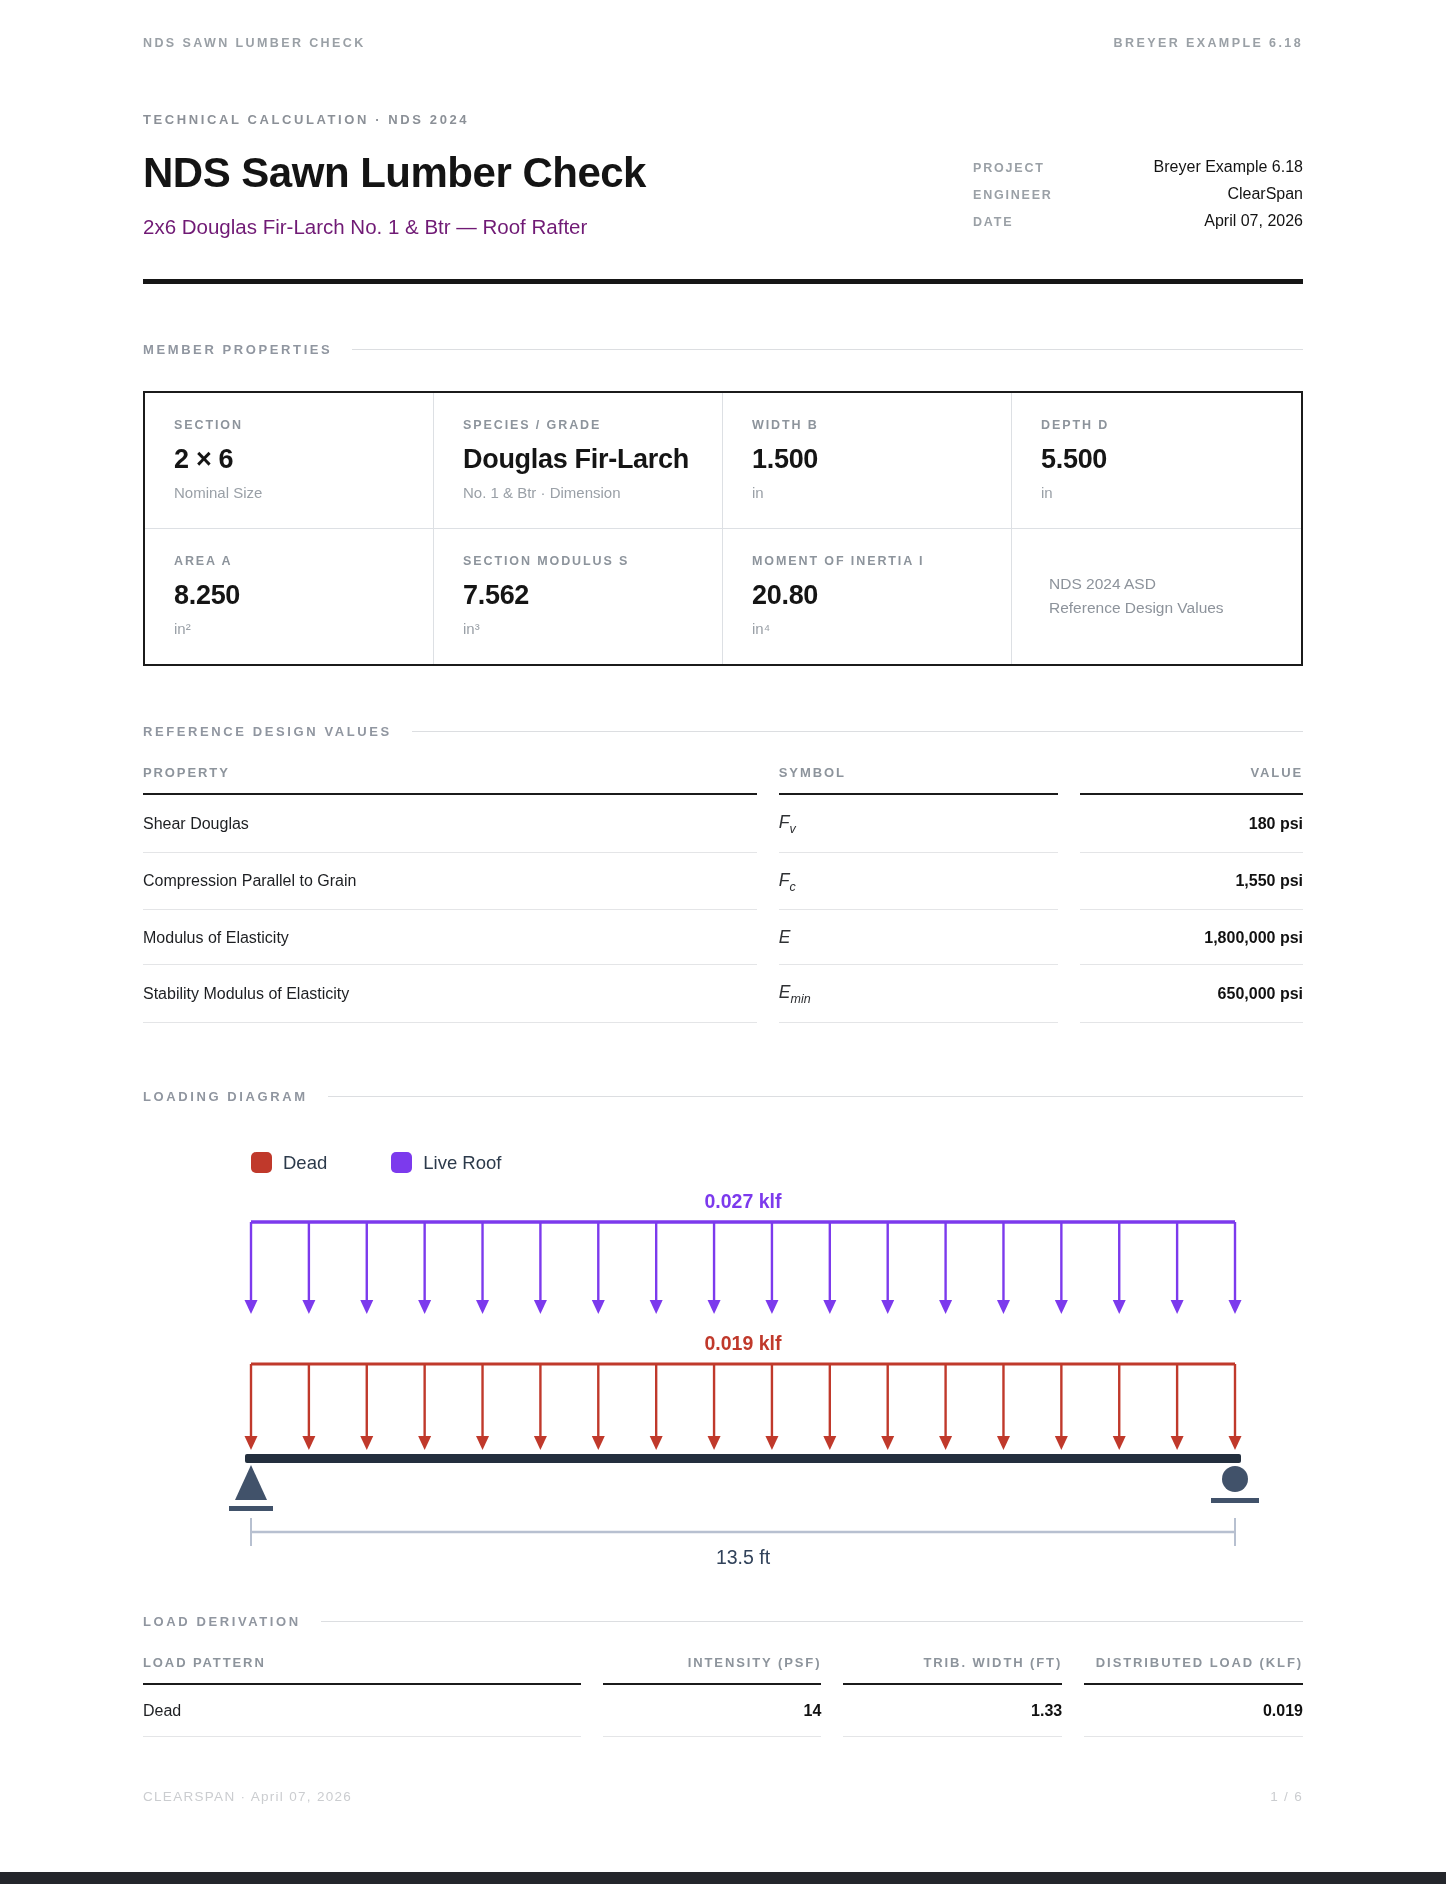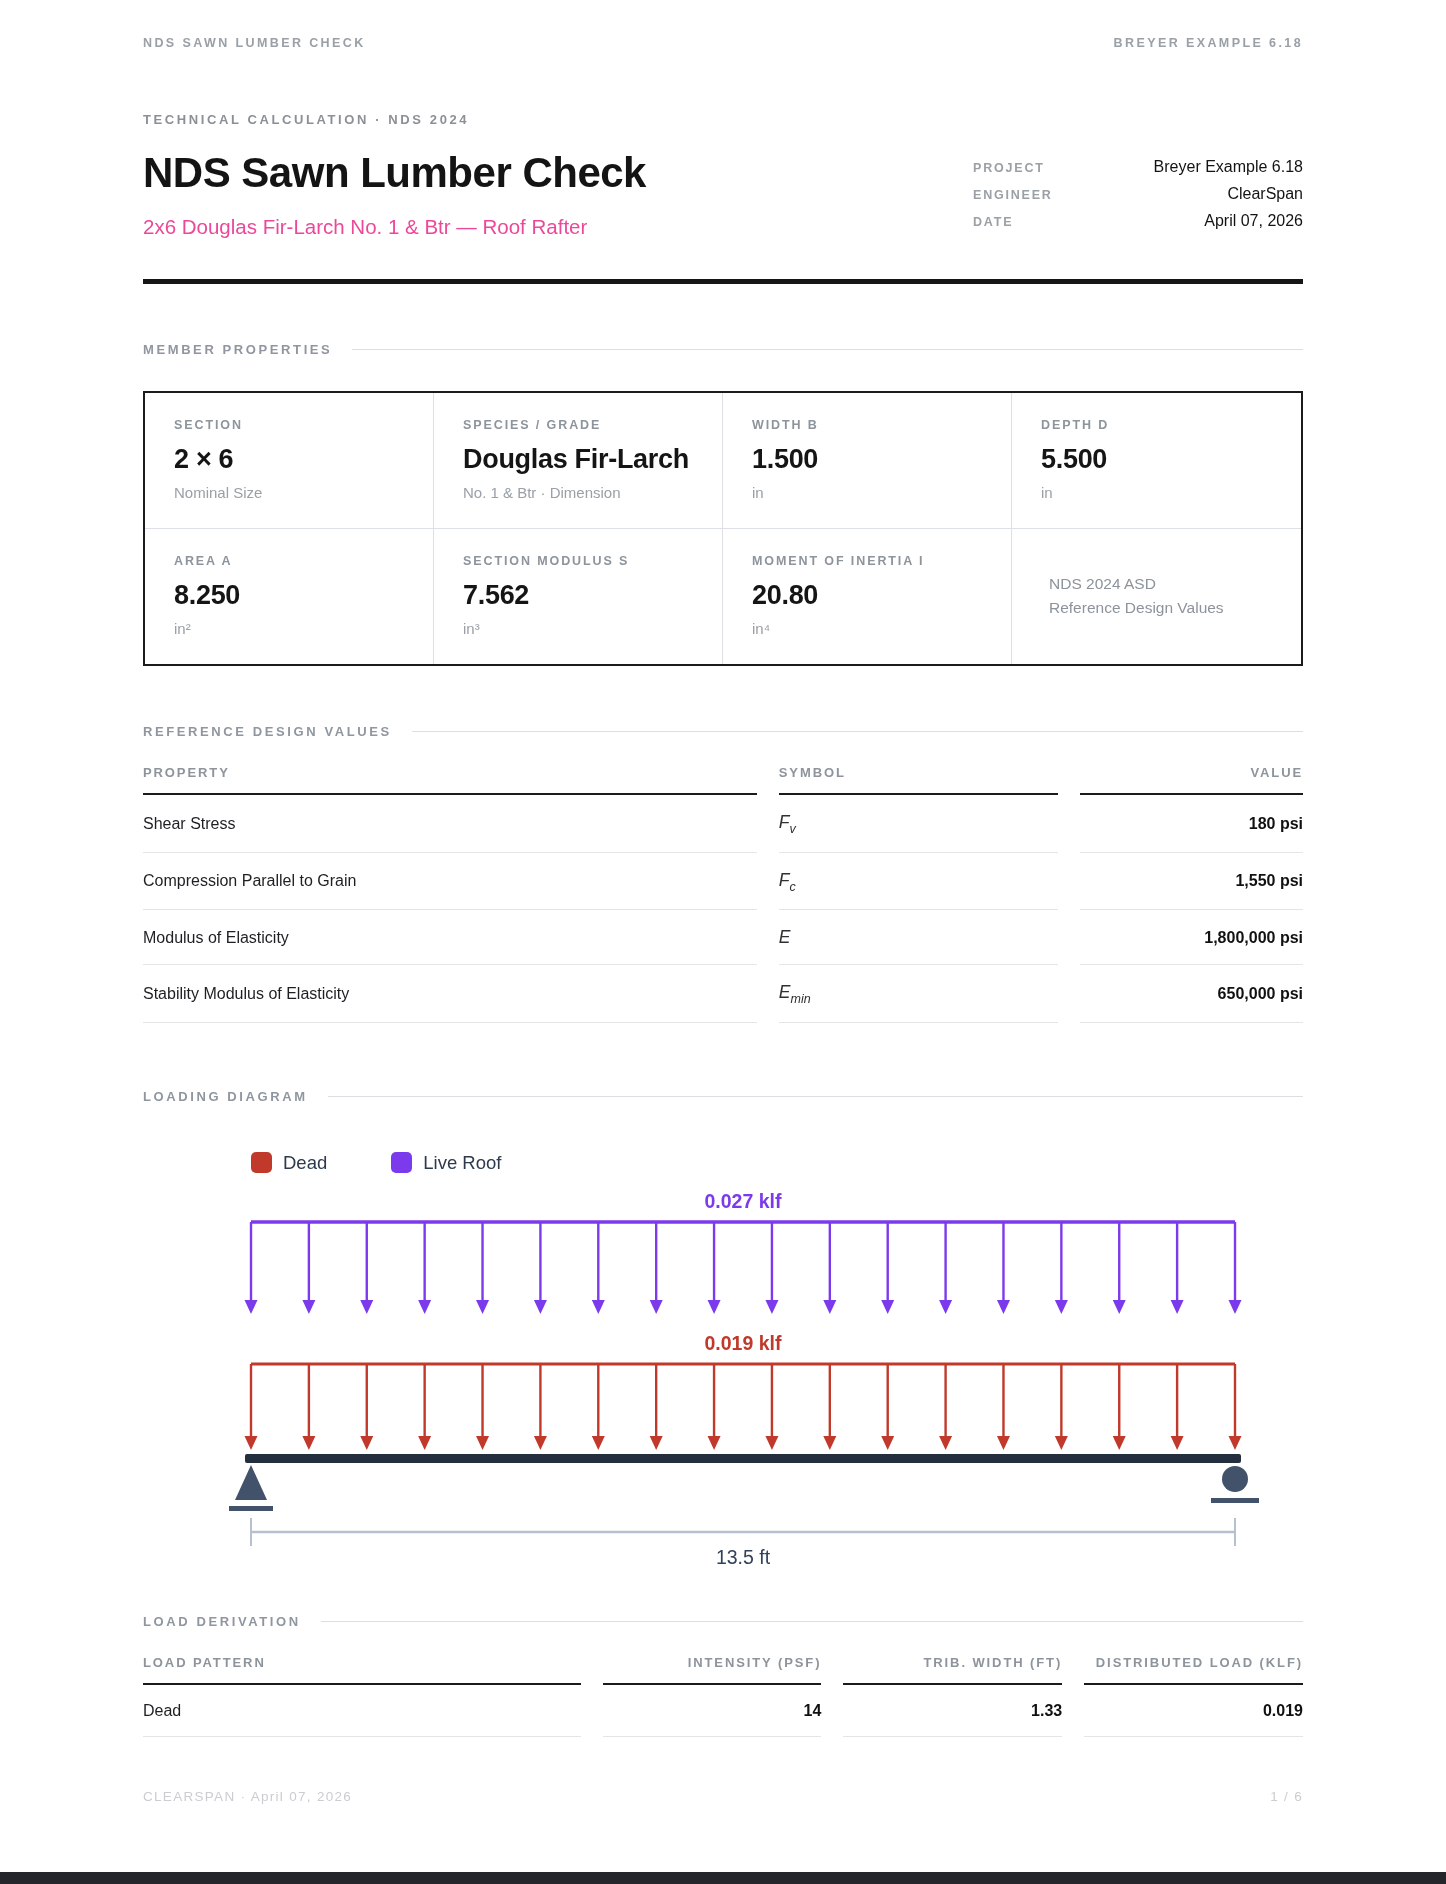--- a/index.html
+++ b/index.html
@@ -11,21 +11,21 @@
   .page { display:flex; flex-direction:column; height:100%; padding:36px 143px 0; }
 
   
   .top-row { display:flex; justify-content:space-between; }
   .runhead { font-size:12.5px; font-weight:bold; letter-spacing:2.4px; color:#9aa0a6; }
 
   
   .title-block { display:flex; justify-content:space-between; margin-top:62px;gap:20px; }
   .eyebrow { font-size:13px; font-weight:bold; letter-spacing:2.6px; color:#8b9097; }
   h1.doc-title { font-size:42px; font-weight:bold; color:#141414; letter-spacing:-0.5px; margin-top:22px; }
-  .subtitle { font-size:20.5px; color:#ec4899; margin-top:18px; }
+  .subtitle { font-size:20.5px; color:#701a75; margin-top:18px; }
   .meta-list { display:flex; flex-direction:column; gap:9px; margin-top:46px; min-width:330px; }
   .meta-row { display:flex; justify-content:space-between; align-items:baseline; gap:40px; }
   .meta-label { font-size:12.5px; font-weight:bold; letter-spacing:1.8px; color:#9aa0a6; }
   .meta-value { font-size:16px; color:#131313; }
 
   .thick-rule { height:5px; background:#161616; margin-top:40px; }
 
   
   .section { margin-top:58px; }
   .section-head { display:flex; align-items:center; gap:20px; }
@@ -158,21 +158,21 @@
     <table class="data">
       <thead>
         <tr>
           <th style="width:55%">PROPERTY</th>
           <th style="width:25%">SYMBOL</th>
           <th class="num" style="width:20%">VALUE</th>
         </tr>
       </thead>
       <tbody>
           <tr>
-            <td>Shear Stress</td>
+            <td>Shear Douglas</td>
             <td><span class="sym">F<sub>v</sub></span></td>
             <td class="val num">180 psi</td>
           </tr>
           <tr>
             <td>Compression Parallel to Grain</td>
             <td><span class="sym">F<sub>c</sub></span></td>
             <td class="val num">1,550 psi</td>
           </tr>
           <tr>
             <td>Modulus of Elasticity</td>

